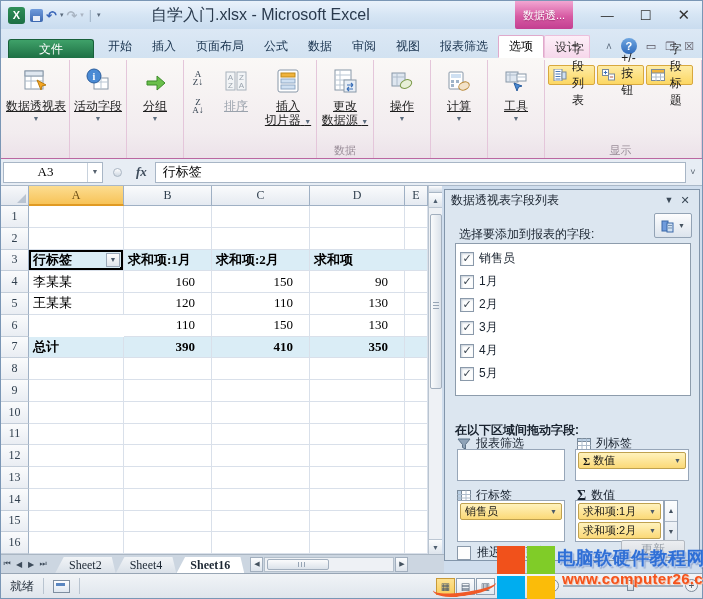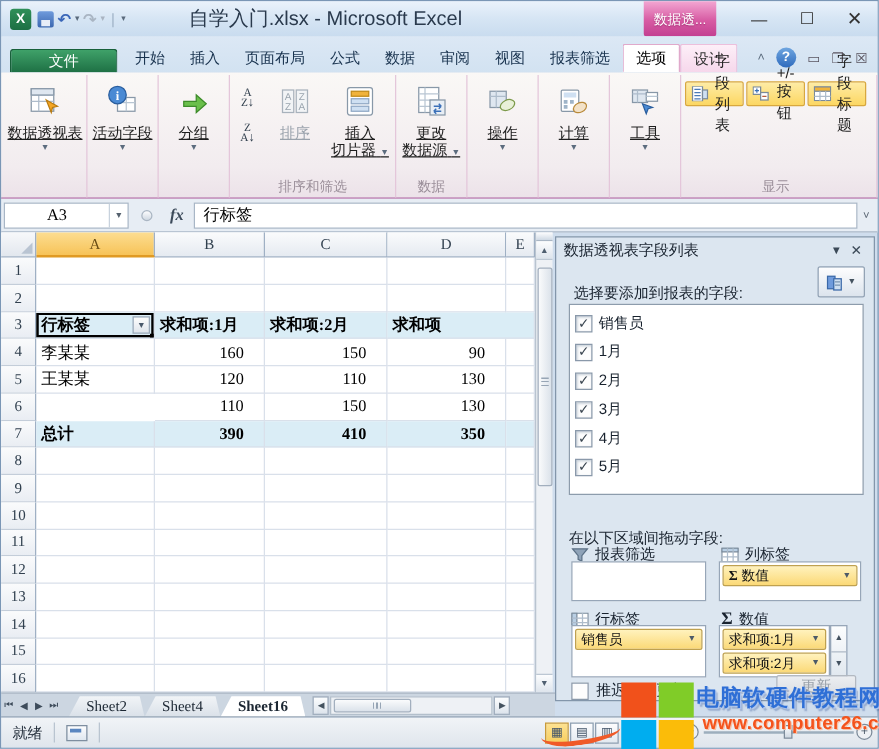--- a/index.html
+++ b/index.html
@@ -130,21 +130,21 @@
     display:flex; align-items:center; justify-content:center; gap:3px; }
   .tp-layout .drop { font-size:7px; color:#44525f; }
   .layout-ic { width:14px; height:14px; }
   .tp-choose { position:absolute; left:14px; top:36px; }
   .tp-fields { position:absolute; left:10px; top:53px; width:236px; height:153px; background:#fff;
     border:1px solid #8d9cac; padding:3px 2px; overflow:hidden; }
   .fielditem { height:23px; display:flex; align-items:center; gap:5px; padding-left:2px; }
   .cb { width:14px; height:14px; background:#fdfdfd; border:1px solid #8a99aa;
     box-shadow:inset 1px 1px 2px #c6cfd8; display:flex; align-items:center; justify-content:center;
     font-size:11px; color:#3a4550; flex:0 0 auto; }
-  .tp-drag { position:absolute; left:10px; top:232px; }
+  .tp-drag { position:absolute; left:10px; top:232px;font-weight:bold; }
   .area-head { position:absolute; display:flex; align-items:center; gap:5px; font-size:12px; }
   .area-box { position:absolute; background:#fff; border:1px solid #97a6b8; padding:2px; }
   .pill { height:17px; background:linear-gradient(#fff2bd,#fbd977); border:1px solid #bfa14f; border-radius:2px;
     display:flex; align-items:center; font-size:11px; padding:0 4px; margin-bottom:2px; color:#141414; }
   .pill .sig { font-family:"Liberation Serif",serif; font-weight:bold; margin-right:3px; }
   .pill .pdrop { margin-left:auto; font-size:7px; color:#4c5a68; }
   .val-arrows { position:absolute; left:219px; top:310px; width:14px; height:42px; border:1px solid #97a6b8;
     background:linear-gradient(#fcfdfe,#e1e8ef); display:flex; flex-direction:column; }
   .val-arrows div { flex:1; display:flex; align-items:center; justify-content:center; font-size:7px; color:#43515f; }
   .val-arrows div:first-child { border-bottom:1px solid #aeb9c6; }
@@ -327,21 +327,20 @@
             <svg width="26" height="26" viewBox="0 0 26 26">
                 <rect x="3" y="2" width="20" height="22" rx="2" fill="#fff" stroke="#8898a8"></rect>
                 <rect x="6" y="5" width="14" height="4" fill="#f0b33c" stroke="#c08a1a"></rect>
                 <rect x="6" y="11" width="14" height="4" fill="#cfe0f2" stroke="#8fa8c4"></rect>
                 <rect x="6" y="17" width="14" height="4" fill="#cfe0f2" stroke="#8fa8c4"></rect>
               </svg>
           </div>
           <div class="blabel"><span>插入</span><br><span>切片器</span> <span style="font-size:7px;color:#5c6c7e">▼</span></div>
         </div>
       </div>
-      <div class="rgroup-label">排序和筛选</div>
     </div>
 
     <div class="rgroup">
       <div class="rgroup-content">
         <div class="bigbtn">
           <div class="bicon">
             <svg width="26" height="26" viewBox="0 0 26 26">
                 <rect x="3" y="2" width="16" height="20" fill="#fff" stroke="#8898a8"></rect>
                 <path d="M3 7h16M8 2v20M3 12h16M3 17h16" stroke="#b9c6d3"></path>
                 <rect x="12" y="12" width="12" height="12" fill="#e8eef5" stroke="#8898a8"></rect>

